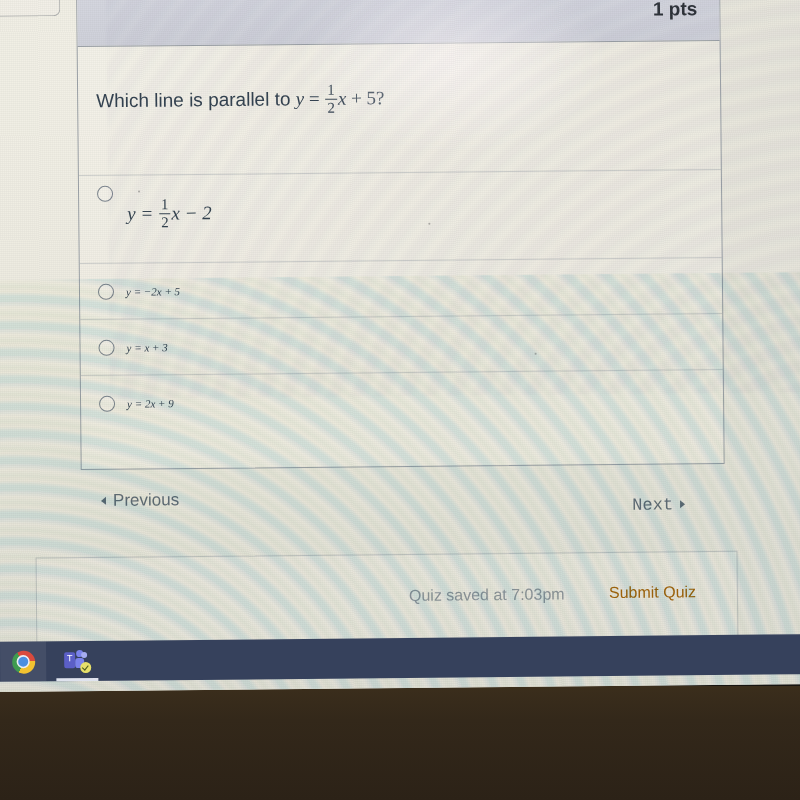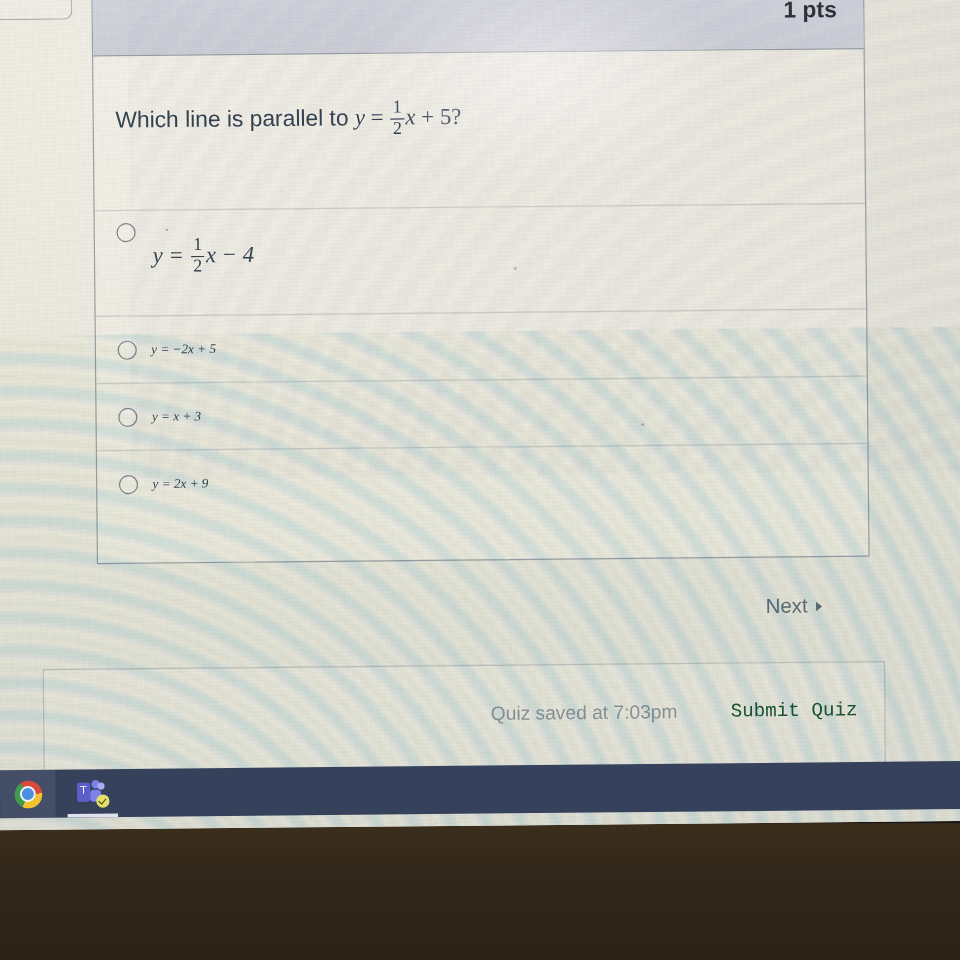--- a/index.html
+++ b/index.html
@@ -265,21 +265,21 @@
     height: 60px;
   }
   .btn-prev, .btn-next {
     position: absolute;
     font-size: 17px;
     color: #5d6a74;
     white-space: nowrap;
     padding: 6px 10px;
   }
   .btn-prev { left: 10px; top: 8px; }
-  .btn-next { right: 28px; top: 18px; }
+  .btn-next { right: 28px; top: 18px; font-family: Liberation Mono, monospace; }
   .tri {
     display: inline-block;
     width: 0; height: 0;
     vertical-align: middle;
     position: relative;
     top: -1px;
   }
   .tri.left {
     border-top: 4px solid transparent;
     border-bottom: 4px solid transparent;
@@ -309,23 +309,22 @@
     top: 32px;
     font-size: 16px;
     color: #8b9399;
     white-space: nowrap;
   }
   .submit-quiz {
     position: absolute;
     left: 572px;
     top: 31px;
     font-size: 16px;
-    color: #14532d;
+    color: #a16207;
     white-space: nowrap;
-    font-family: Liberation Mono, monospace;
   }
 
   
   .taskbar {
     position: absolute;
     left: -14px;
     top: 642px;
     width: 828px;
     height: 40px;
     background: #36415c;
@@ -448,21 +447,21 @@
         <div class="qbody">
 
           <div class="qtext">
             <span>Which line is parallel to </span><span class="mathexpr"><span>y</span>&nbsp;<span class="op">=</span>&nbsp;<span class="frac"><span class="n">1</span><span class="bar"></span><span class="d">2</span></span><span>x</span>&nbsp;<span class="op">+</span>&nbsp;<span class="num">5</span><span class="op">?</span></span>
           </div>
 
           <div class="answers">
 
             <div class="answer first">
               <span class="radio"></span>
-              <span class="ans-text"><span>y</span>&nbsp;<span class="op">=</span>&nbsp;<span class="frac"><span class="n">1</span><span class="bar"></span><span class="d">2</span></span><span>x − 4</span></span>
+              <span class="ans-text"><span>y</span>&nbsp;<span class="op">=</span>&nbsp;<span class="frac"><span class="n">1</span><span class="bar"></span><span class="d">2</span></span><span>x − 2</span></span>
             </div>
 
             <div class="answer tall">
               <span class="radio"></span>
               <span class="ans-text">y = −2x + 5</span>
             </div>
 
             <div class="answer tall">
               <span class="radio"></span>
               <span class="ans-text">y = x + 3</span>
@@ -471,20 +470,23 @@
             <div class="answer tall">
               <span class="radio"></span>
               <span class="ans-text">y = 2x + 9</span>
             </div>
 
           </div>
         </div>
       </div>
 
       <div class="navrow">
+        <div class="btn-prev">
+          <span class="tri left"></span><span>Previous</span>
+        </div>
         <div class="btn-next">
           <span>Next</span><span class="tri right"></span>
         </div>
       </div>
 
       <div class="footer">
         <div class="saved-text">Quiz saved at 7:03pm</div>
         <div class="submit-quiz">Submit Quiz</div>
       </div>
 

